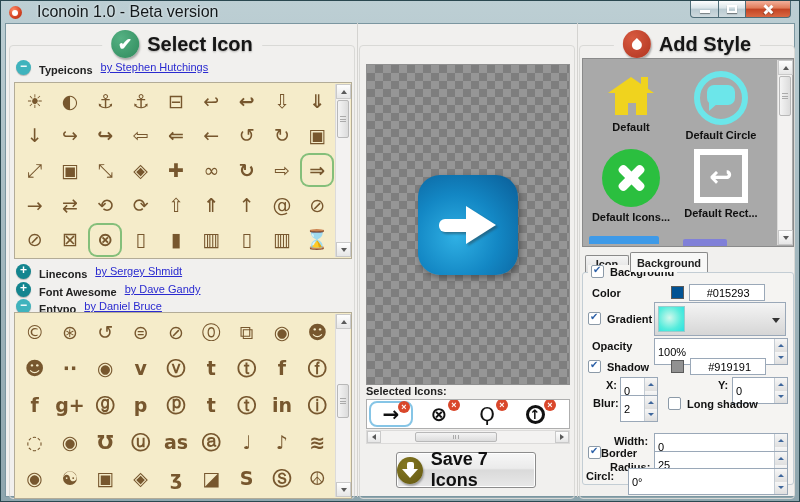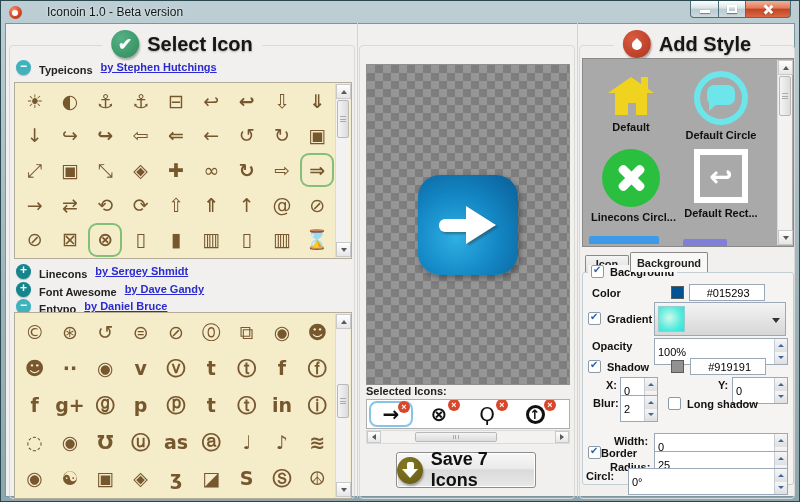--- a/index.html
+++ b/index.html
@@ -6,21 +6,21 @@
   html,body { width:800px; height:502px; font-family:"Liberation Sans",sans-serif; }
   body { background:#fff; }
 
   .window { position:relative; width:800px; height:502px; border:1px solid #2a4850;
             background:linear-gradient(#bdcfd4,#9db3ba 60%,#8ea6ae); overflow:hidden; }
 
   
   .titlebar { position:absolute; left:0; top:0; width:100%; height:22px; display:flex; align-items:center; padding-left:8px; }
   .app-logo { width:13px; height:13px; border-radius:50%; background:radial-gradient(circle at 35% 30%, #ff8a64, #d84626 55%, #a82c12); position:relative; flex:0 0 13px; }
   .app-logo::after { content:""; position:absolute; left:3px; top:4px; width:6px; height:6px; border-radius:50%; background:#fff; }
-  .title-text { margin-left:25px; font-size:12px; color:#12181a; text-shadow:0 0 3px rgba(255,255,255,.8); }
+  .title-text { margin-left:15px; font-size:16px; color:#12181a; text-shadow:0 0 3px rgba(255,255,255,.8); }
   .win-controls { position:absolute; right:8px; top:0; display:flex; }
   .wbtn { height:17px; border:1px solid #4f6d78; border-top:none; display:flex; align-items:center; justify-content:center; position:relative; }
   .wbtn-min { width:29px; border-radius:0 0 0 4px; background:linear-gradient(#fdfefe,#d9e4e8 45%,#b9cad1 50%,#cfdade); }
   .wbtn-max { width:27px; border-left:none; background:linear-gradient(#fdfefe,#d9e4e8 45%,#b9cad1 50%,#cfdade); }
   .wbtn-close { width:45px; border-left:none; border-radius:0 0 4px 0; background:linear-gradient(#f3b09b,#e07a57 45%,#c34323 50%,#d96843); }
   .glyph-min { position:absolute; bottom:4px; left:50%; transform:translateX(-50%); width:10px; height:3px; background:#fff; box-shadow:0 1px 1px rgba(0,0,0,.4); }
   .glyph-max { width:10px; height:8px; border:2px solid #fff; box-shadow:0 1px 1px rgba(0,0,0,.4); }
   .glyph-x { position:relative; width:11px; height:11px; }
   .glyph-x::before,.glyph-x::after { content:""; position:absolute; left:4.5px; top:0; width:2.5px; height:11px; background:#fff; box-shadow:0 1px 1px rgba(0,0,0,.35); }
   .glyph-x::before { transform:rotate(45deg); } .glyph-x::after { transform:rotate(-45deg); }
@@ -40,21 +40,21 @@
   .mag { position:relative; width:16px; height:16px; }
   .mag::before { content:""; position:absolute; left:1px; top:1px; width:8px; height:8px; border:3px solid #fff; border-radius:50%; }
   .mag::after { content:""; position:absolute; left:11px; top:10px; width:3px; height:6px; background:#fff; transform:rotate(-45deg); border-radius:1px; }
   .drop { width:10px; height:10px; background:#fff; border-radius:0 50% 50% 50%; transform:rotate(45deg); margin-top:2px; }
 
   
   .set-row { position:absolute; display:flex; align-items:center; gap:8px; font-size:11px; }
   .toggle { width:15px; height:15px; border-radius:50%; color:#fff; font-size:12px; font-weight:bold; line-height:13px; text-align:center; background:#13858f; box-shadow:0 1px 1px rgba(0,0,0,.25); cursor:pointer; }
   .toggle.minus { background:#3fb3bd; }
   .set-name { font-weight:bold; color:#222;margin-top:6px; }
-  .set-link { color:#2a2ad0; text-decoration:underline; font-weight:bold; cursor:pointer; }
+  .set-link { color:#2a2ad0; text-decoration:underline; font-weight:normal; cursor:pointer; }
   .icon-grid-box { position:absolute; left:4px; width:338px; background:#f5ecca; border:1px solid #b3ac97; }
   .grid-area { position:absolute; left:2px; top:1px; bottom:1px; right:16px; display:grid; grid-template-columns:repeat(9,1fr); align-items:center; justify-items:center; }
   .cell { width:34px; display:flex; align-items:center; justify-content:center; cursor:pointer; font-family:"DejaVu Sans",sans-serif; color:#77572e; font-size:19px; line-height:1; }
   .grid1 .cell { height:34px; } .grid2 .cell { height:36px; }
   .cell.bold { font-weight:bold; }
   .cell.sel { box-shadow:inset 0 0 0 2px #84bf7a; border-radius:9px; }
   .vscroll { position:absolute; right:1px; top:1px; bottom:1px; width:15px; background:#f3f2f1; border-left:1px solid #dcdbda; }
   .sb-btn { position:absolute; left:0; width:15px; height:15px; background:linear-gradient(#fefefe,#e6e6e6); border:1px solid #c9c9c9; display:flex; align-items:center; justify-content:center; }
   .sb-up { top:0; } .sb-dn { bottom:0; }
   .tri-up { width:0; height:0; border-left:3.5px solid transparent; border-right:3.5px solid transparent; border-bottom:4px solid #5a5a5a; }
@@ -564,21 +564,21 @@
         <div class="preset-label">Default</div>
       </div>
       <div class="preset" style="left:98px; top:10px;">
         <div class="ring">
             <span class="bubble"></span>
           </div>
         <div class="preset-label">Default Circle</div>
       </div>
       <div class="preset" style="left:8px; top:88px;">
         <div class="gcircle gx"></div>
-        <div class="preset-label">Linecons Circl...</div>
+        <div class="preset-label">Default Icons...</div>
       </div>
       <div class="preset" style="left:98px; top:88px;">
         <div class="wrect">↩</div>
         <div class="preset-label">Default Rect...</div>
       </div>
       <div class="next-bar bar-blue"></div>
       <div class="next-bar bar-purple"></div>
       <div class="vscroll">
         <div class="sb-btn sb-up">
             <span class="tri-up"></span>

